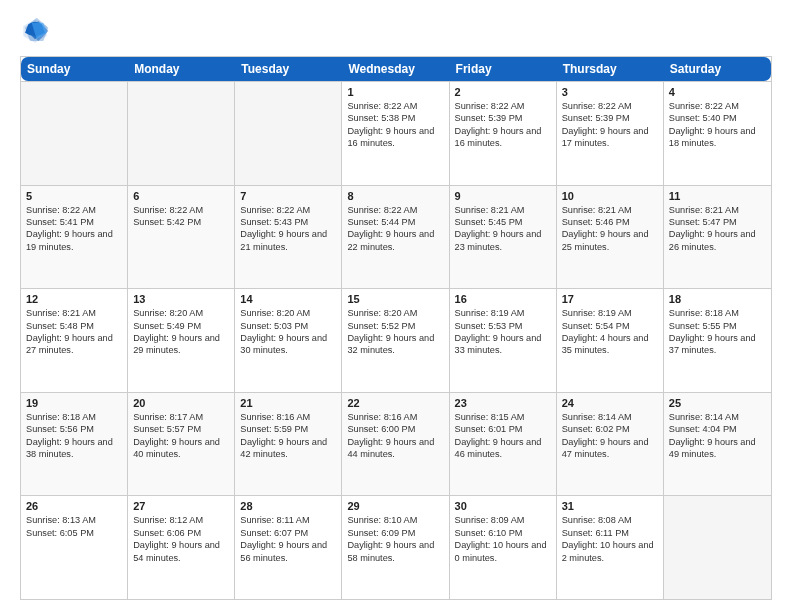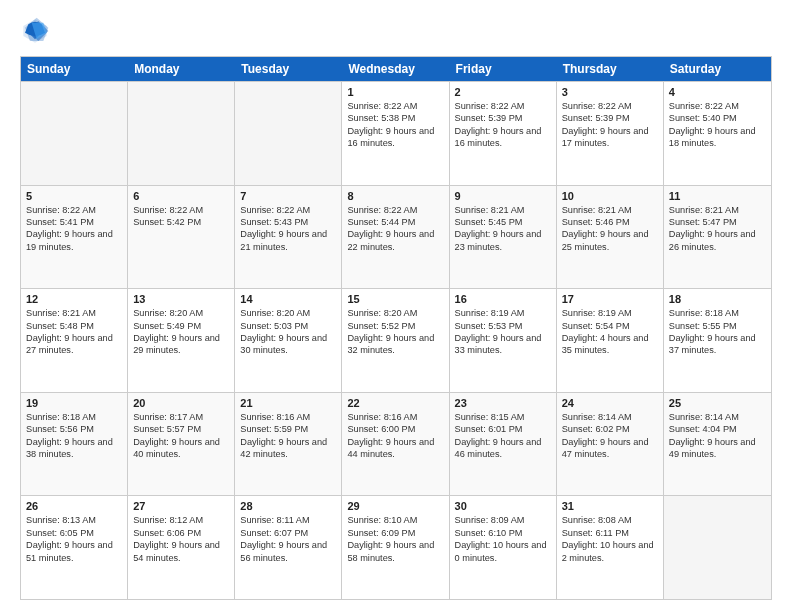--- a/index.html
+++ b/index.html
@@ -56,20 +56,21 @@
     .calendar {
       flex: 1;
       display: flex;
       flex-direction: column;
       border: 1px solid #ccc;
     }
     .cal-header-row {
       display: grid;
       grid-template-columns: repeat(7, 1fr);
       background: #1565c0;
+      border-radius: 7px;
     }
     .cal-header-cell {
       color: #fff;
       font-weight: bold;
       font-size: 12px;
       padding: 5px 6px;
       text-align: left;
     }
     .cal-body {
       flex: 1;
@@ -298,21 +299,20 @@
             <div class="cell-line">Sunrise: 8:14 AM</div>
             <div class="cell-line">Sunset: 4:04 PM</div>
             <div class="cell-line">Daylight: 9 hours and 49 minutes.</div>
           </div>
         </div>
         <div class="cal-week">
           <div class="cal-cell">
             <div class="day-num">26</div>
             <div class="cell-line">Sunrise: 8:13 AM</div>
             <div class="cell-line">Sunset: 6:05 PM</div>
-            <div class="cell-line">Daylight: 9 hours and 51 minutes.</div>
           </div>
           <div class="cal-cell">
             <div class="day-num">27</div>
             <div class="cell-line">Sunrise: 8:12 AM</div>
             <div class="cell-line">Sunset: 6:06 PM</div>
             <div class="cell-line">Daylight: 9 hours and 54 minutes.</div>
           </div>
           <div class="cal-cell">
             <div class="day-num">28</div>
             <div class="cell-line">Sunrise: 8:11 AM</div>

